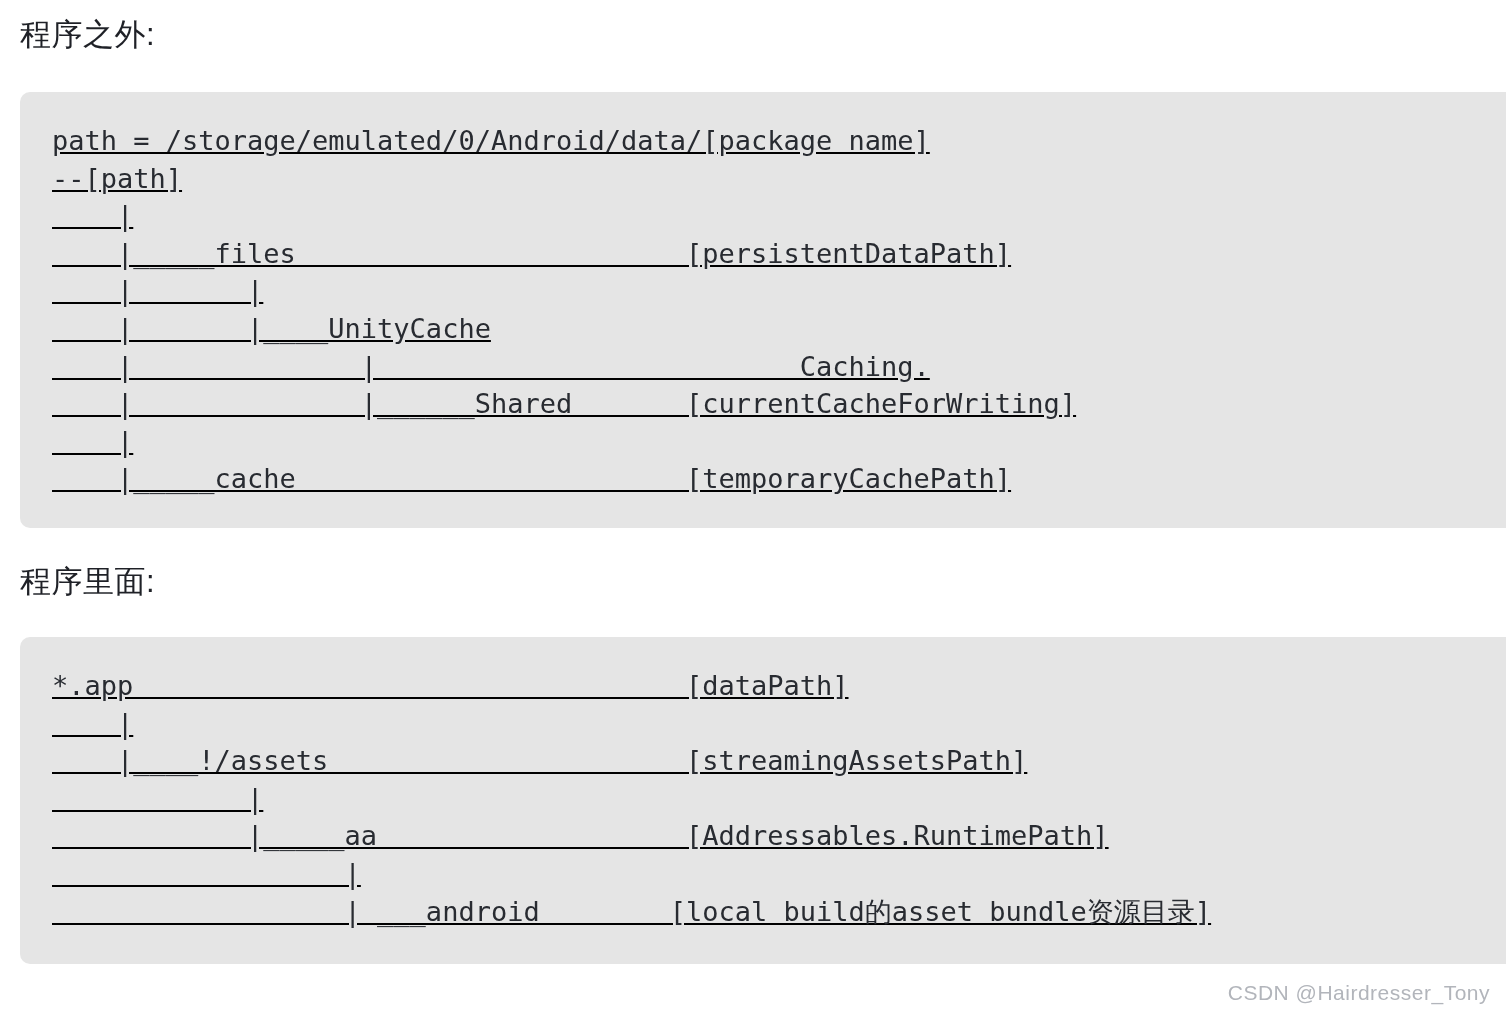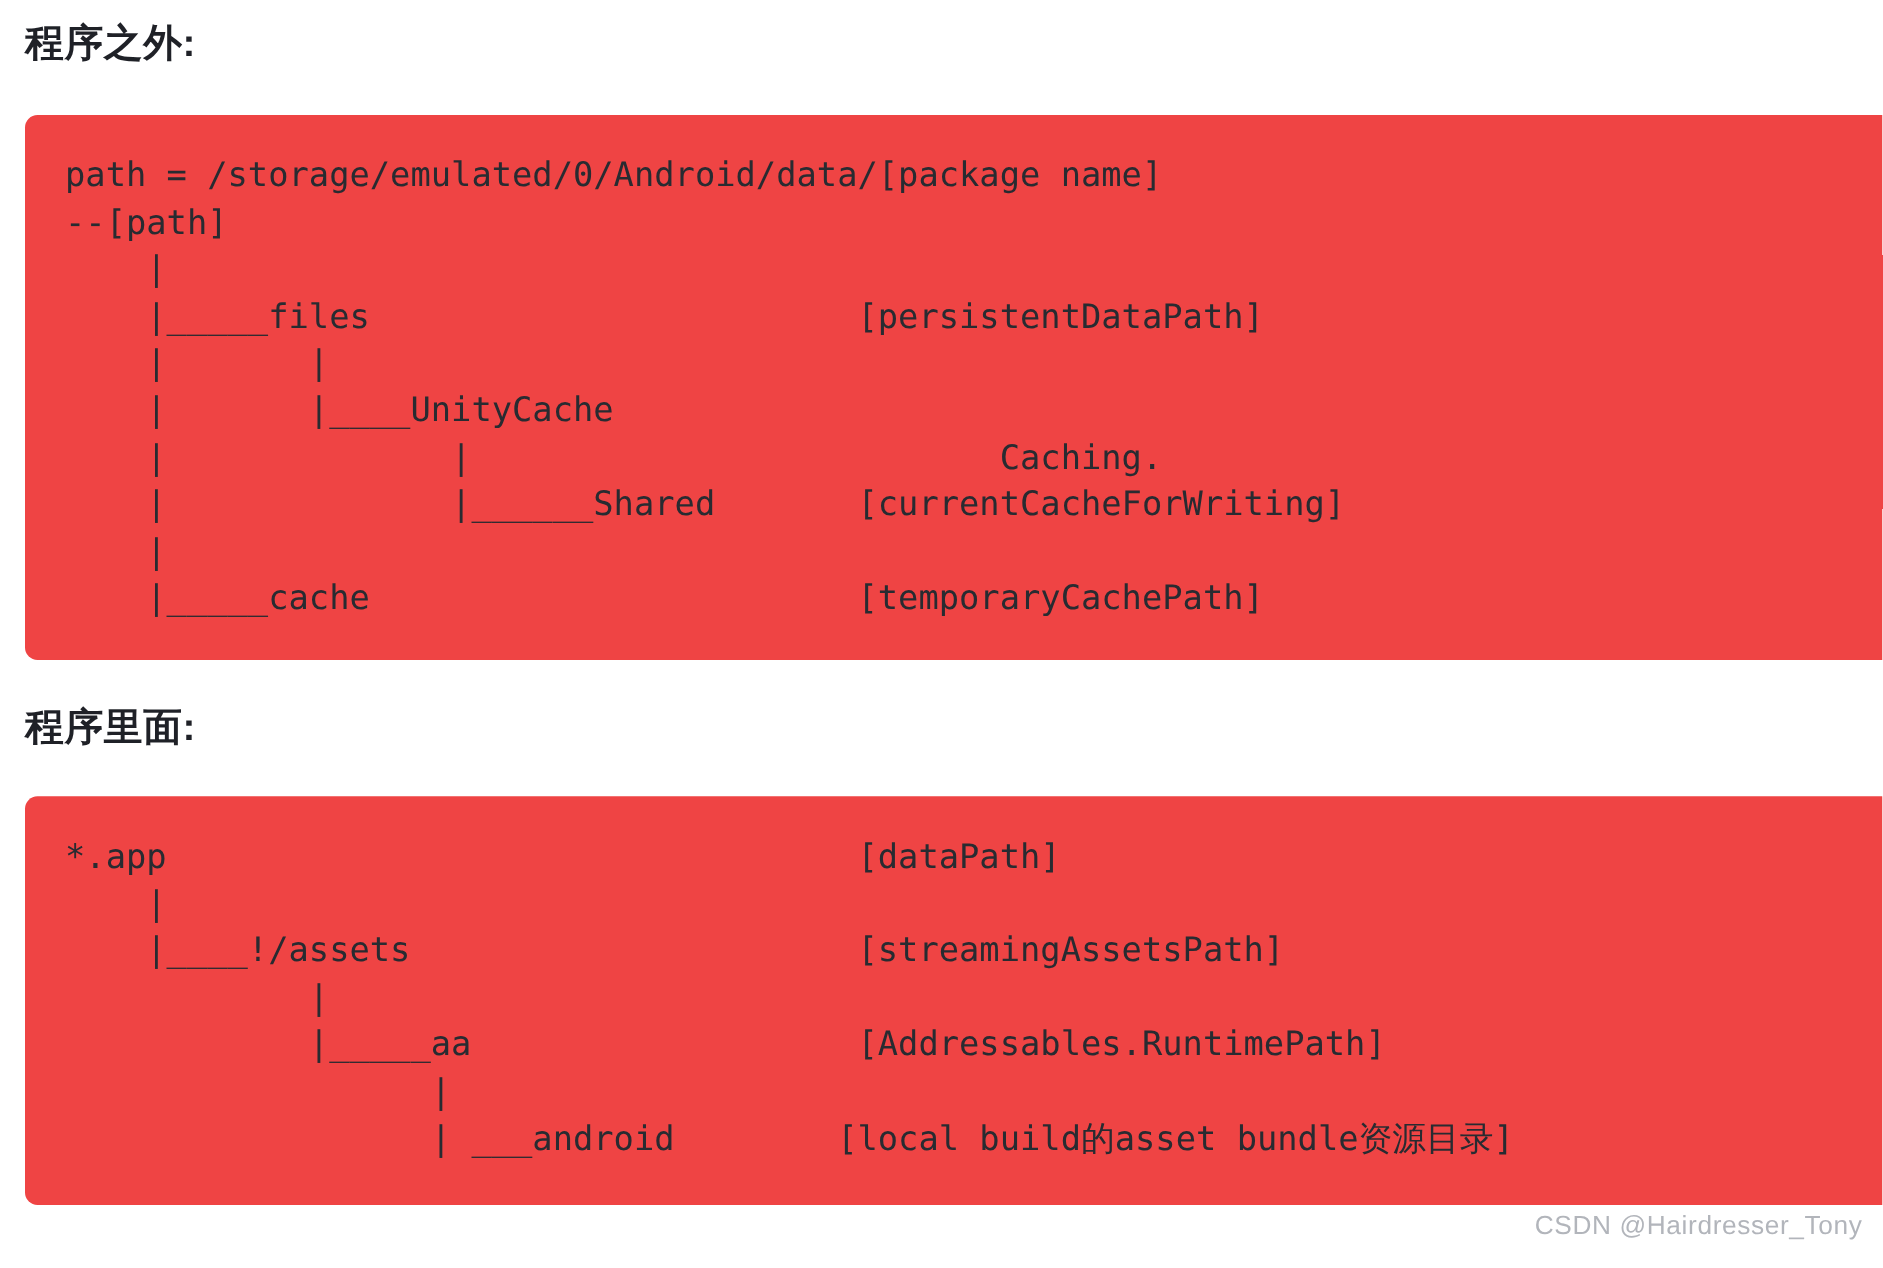--- a/index.html
+++ b/index.html
@@ -9,47 +9,48 @@
     width: 1506px;
     height: 1014px;
     position: relative;
     overflow: hidden;
     font-family: "Liberation Sans", "DejaVu Sans", sans-serif;
   }
   .section-heading {
     margin: 0 0 0 20px;
     font-size: 31px;
     line-height: 42px;
-    font-weight: 700;
+    font-weight: 400;
     color: #1f2127;
     letter-spacing: 0.5px;
   }
   .section-heading.first { margin-top: 14px; }
   .section-heading.second { margin-top: 33px; }
   .code-block {
-    background: #ef4444;
+    background: #e5e5e5;
     border-radius: 10px 0 0 10px;
     margin-left: 20px;
     padding: 30px 0 30px 32px;
     overflow: hidden;
+    text-decoration: underline;
   }
   .code-block.outside { margin-top: 36px; }
   .code-block.inside  { margin-top: 34px; padding-bottom: 34px; }
   .code-block pre {
     margin: 0;
     font-family: "DejaVu Sans Mono", "Liberation Mono", monospace;
     font-size: 27px;
     line-height: 37.6px;
     color: #282b31;
     white-space: pre;
   }
   .watermark {
     position: absolute;
     right: 16px;
-    bottom: 21px;
+    bottom: 9px;
     font-size: 21px;
     color: #b2b5bb;
     letter-spacing: 0.5px;
   }
 </style>
 </head>
 <body>
 
 <h3 class="section-heading first">程序之外:</h3>
 

